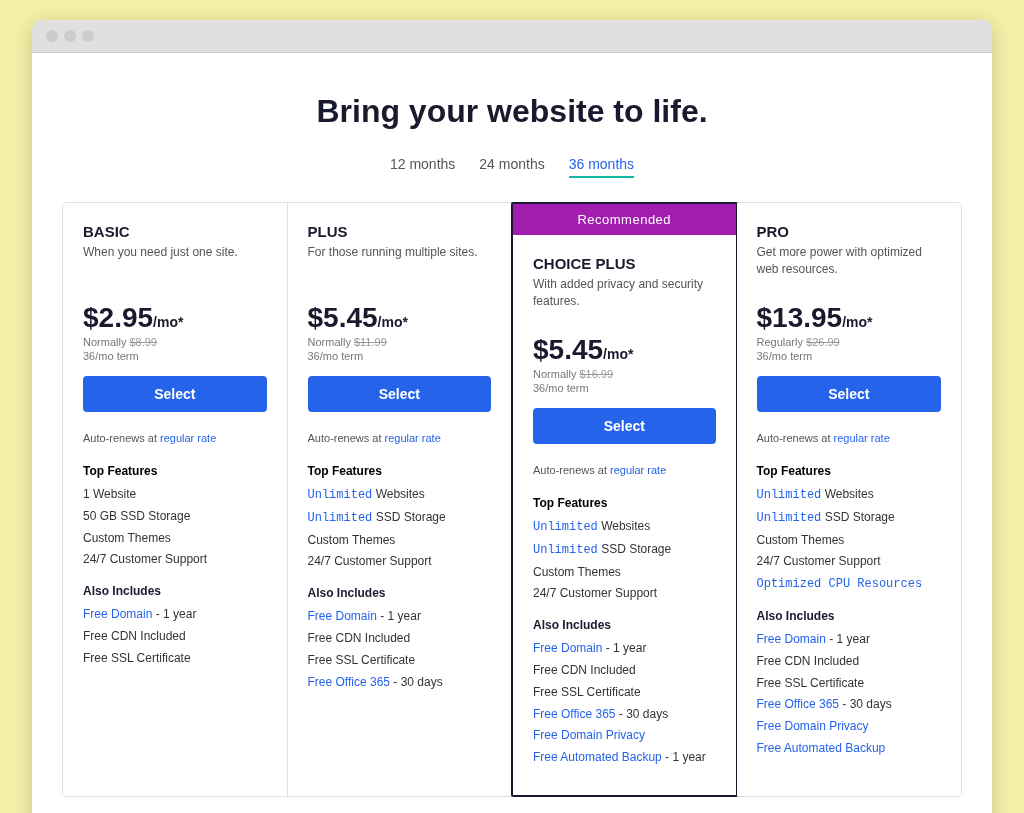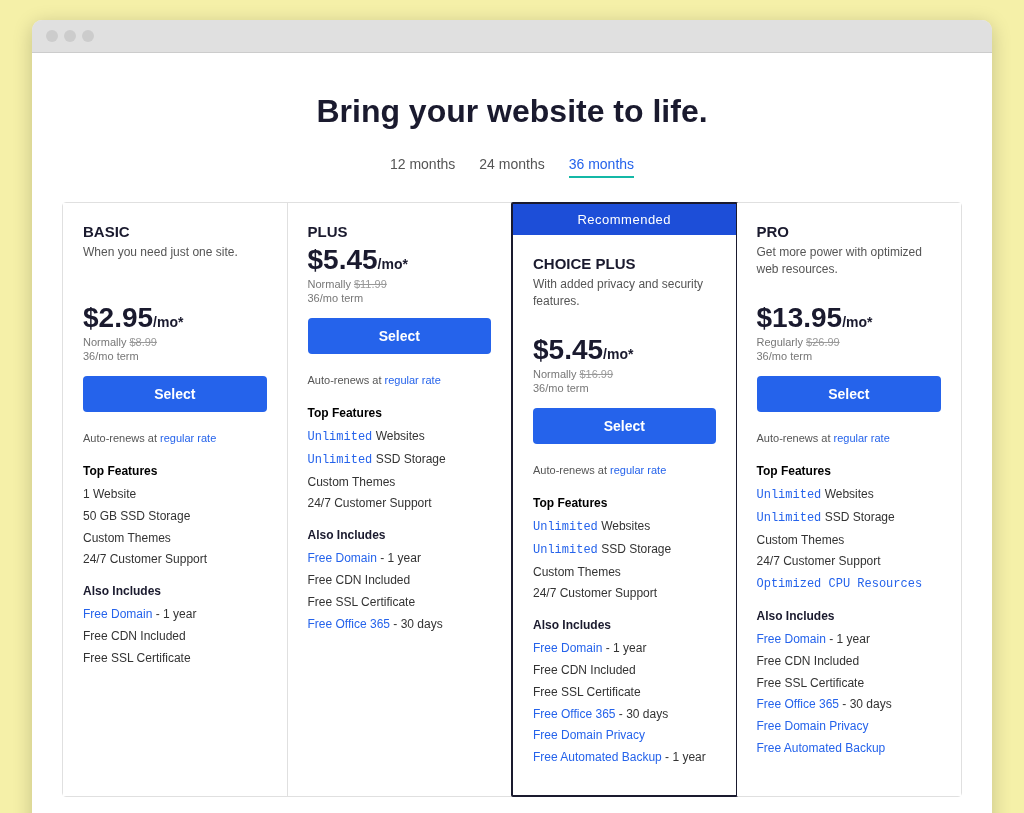--- a/index.html
+++ b/index.html
@@ -83,21 +83,21 @@
       position: relative;
       background: #fff;
     }
     .plan-card:last-child { border-right: none; }
     .plan-card.recommended {
       border: 2px solid #1a1a2e;
       border-radius: 2px;
       margin: -1px;
     }
     .recommended-badge {
-      background: #1d4ed8;
+      background: #a21caf;
       color: #fff;
       text-align: center;
       font-size: 13px;
       padding: 8px;
       margin: -20px -20px 20px -20px;
       letter-spacing: 0.5px;
     }
     .plan-name {
       font-size: 15px;
       font-weight: 700;
@@ -222,20 +222,21 @@
         <div class="feature-item">Custom Themes</div>
         <div class="feature-item">24/7 Customer Support</div>
         <div class="also-includes">Also Includes</div>
         <div class="include-item"><a href="#">Free Domain</a> - 1 year</div>
         <div class="include-item">Free CDN Included</div>
         <div class="include-item">Free SSL Certificate</div>
       </div>
 
       <div class="plan-card">
         <div class="plan-name">PLUS</div>
+        <div class="plan-desc">For those running multiple sites.</div>
         <div class="plan-price">$5.45<span style="font-size:14px;font-weight:700">/mo*</span></div>
         <div class="plan-price-sub">Normally <s>$11.99</s></div>
         <div class="plan-price-term">36/mo term</div>
         <button class="select-btn">Select</button>
         <div class="auto-renew">Auto-renews at <a href="#">regular rate</a></div>
         <div class="features-title">Top Features</div>
         <div class="feature-item"><a href="#">Unlimited</a> Websites</div>
         <div class="feature-item"><a href="#">Unlimited</a> SSD Storage</div>
         <div class="feature-item">Custom Themes</div>
         <div class="feature-item">24/7 Customer Support</div>

